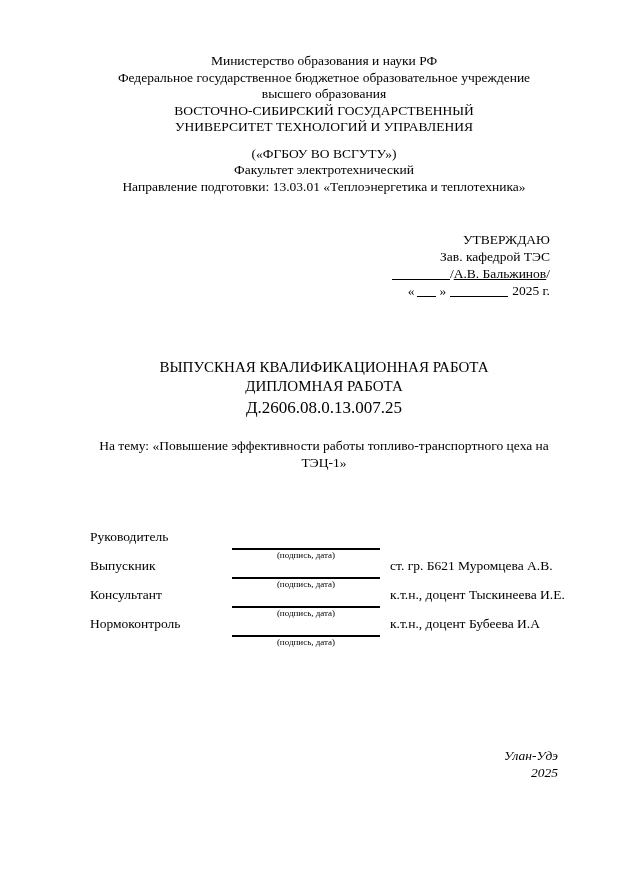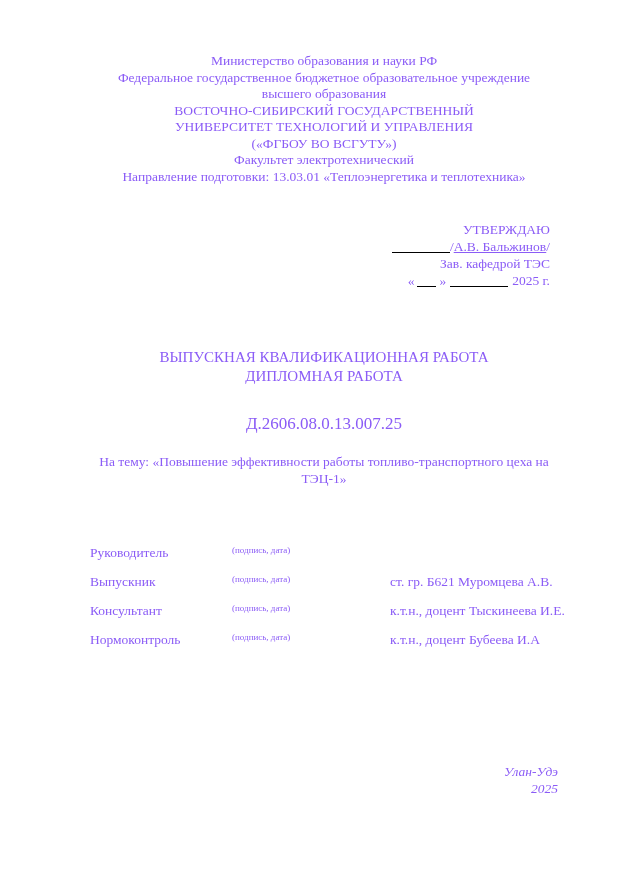--- a/index.html
+++ b/index.html
@@ -5,35 +5,35 @@
   html, body {
     margin: 0;
     padding: 0;
     background: #ffffff;
   }
   .page {
     position: relative;
     width: 618px;
     height: 874px;
     background: #ffffff;
-    color: #8b5cf6;
+    color: #000000;
     font-family: "Liberation Serif", "DejaVu Serif", serif;
     font-size: 13.5px;
     line-height: 16.5px;
     overflow: hidden;
   }
   .content {
     position: absolute;
     top: 0;
     left: 90px;
     width: 468px;
     padding-top: 53px;
   }
   .header-block { text-align: center; }
-  .abbr-line { text-align: center; }
+  .abbr-line { text-align: center; margin-top: 10px; }
   .faculty-block { text-align: center; }
 
   .approval-block {
     margin-top: 36px;
     text-align: right;
     line-height: 17px;
     padding-right: 8px;
   }
   .blank {
     display: inline-block;
@@ -41,33 +41,33 @@
     height: 12px;
     vertical-align: -2px;
   }
   .blank-sign  { width: 58px; }
   .blank-day   { width: 19px; margin: 0 3px; }
   .blank-month { width: 58px; margin: 0 4px; }
   .underlined { text-decoration: underline; }
 
   .title-block { margin-top: 59px; text-align: center; }
   .title-line { font-size: 15px; line-height: 19px; }
-  .title-code { font-size: 17px; line-height: 23px; margin-top: 26px; }
+  .title-code { font-size: 17px; line-height: 23px; }
 
   .topic-block { margin-top: 19px; text-align: center; }
 
   .signatures { margin-top: 58px; }
   .sig-row {
     display: grid;
     grid-template-columns: 142px 148px 1fr;
     height: 29px;
     align-items: start;
   }
   .sig-role { display: block; }
-  .sig-line-col { display: flex; }
+  .sig-line-col { display: flex; flex-direction: column; }
   .sig-line { height: 19px; border-bottom: 2px solid #000; }
   .sig-caption {
     font-size: 9px;
     line-height: 9px;
     text-align: center;
     padding-top: 1px;
   }
   .sig-person { display: block; padding-left: 10px; white-space: nowrap; }
 
   .footer-block { margin-top: 103px; text-align: right; font-style: italic; }
@@ -88,22 +88,22 @@
 
     <div class="abbr-line">(«ФГБОУ ВО ВСГУТУ»)</div>
 
     <div class="faculty-block">
       <div>Факультет электротехнический</div>
       <div>Направление подготовки: 13.03.01 «Теплоэнергетика и теплотехника»</div>
     </div>
 
     <div class="approval-block">
       <div>УТВЕРЖДАЮ</div>
+      <div>Зав. кафедрой ТЭС</div>
       <div><span class="blank blank-sign"></span><span>/</span><span class="underlined">А.В. Бальжинов</span><span>/</span></div>
-      <div>Зав. кафедрой ТЭС</div>
       <div><span>«</span><span class="blank blank-day"></span><span>»</span><span class="blank blank-month"></span><span>2025 г.</span></div>
     </div>
 
     <div class="title-block">
       <div class="title-line">ВЫПУСКНАЯ КВАЛИФИКАЦИОННАЯ РАБОТА</div>
       <div class="title-line">ДИПЛОМНАЯ РАБОТА</div>
       <div class="title-code">Д.2606.08.0.13.007.25</div>
     </div>
 
     <div class="topic-block">

